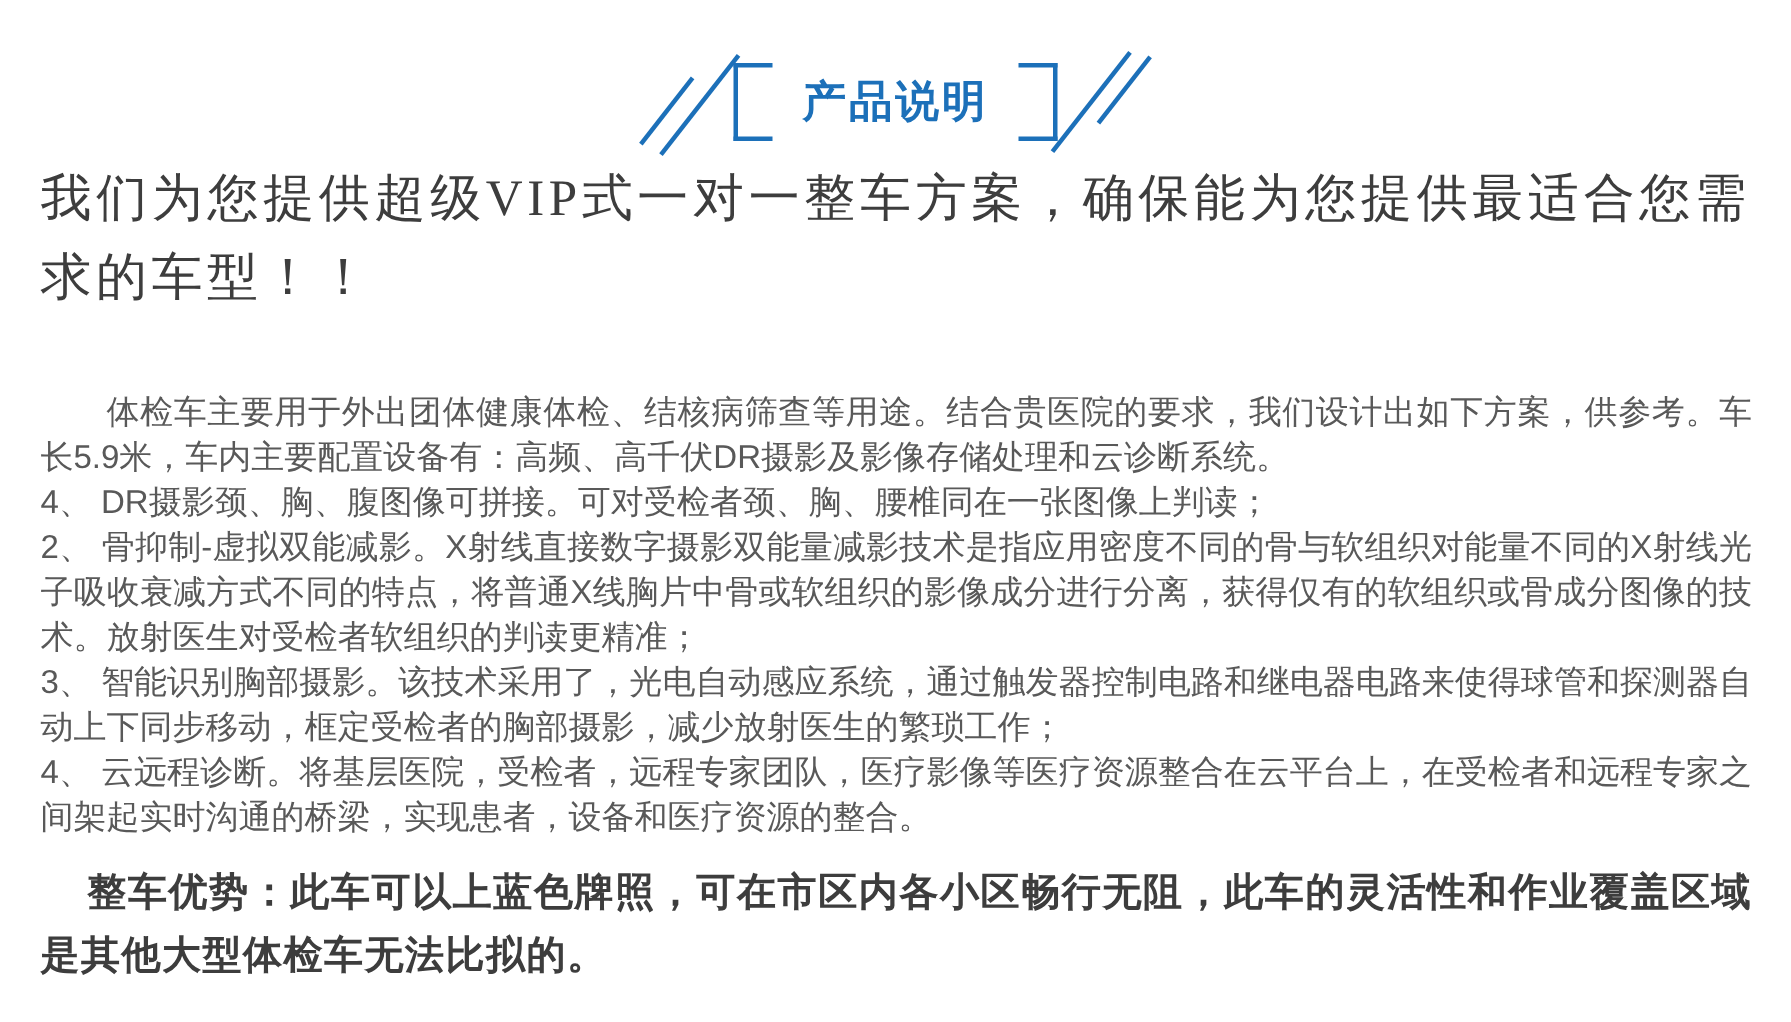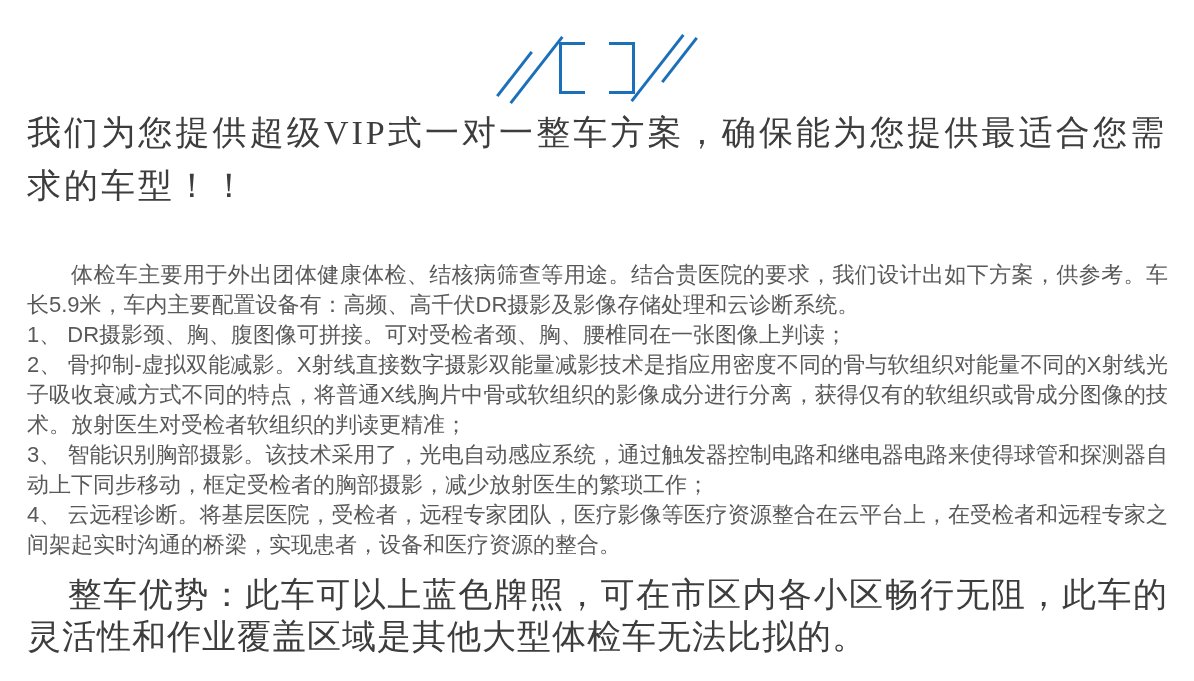--- a/index.html
+++ b/index.html
@@ -90,52 +90,53 @@
     line-height:30px;
     text-align:justify;
   }
   .body-para{margin:0;}
   .body-para.indent{text-indent:2em;margin-top:48px;}
 
   
   .summary{
     margin:14px 26px 16px 27px;
     font-family:"Liberation Serif","DejaVu Serif",serif;
-    font-size:34px;
-    font-weight:normal;
+    font-size:26px;
+    font-weight:bold;
     color:var(--headline);
     letter-spacing:1px;
     line-height:42px;
     text-indent:1.2em;
     text-align:justify;
   }
 </style>
 </head>
 <body>
 
 <div class="page">
 
   <div class="badge-row">
     <div class="deco deco-left">
       <span class="slash s1"></span>
       <span class="slash s2"></span>
       <span class="bracket"></span>
     </div>
+    <h2 class="badge-title">产品说明</h2>
     <div class="deco deco-right">
       <span class="bracket"></span>
       <span class="slash s1"></span>
       <span class="slash s2"></span>
     </div>
   </div>
 
   <h1 class="headline">我们为您提供超级VIP式一对一整车方案，确保能为您提供最适合您需求的车型！！</h1>
 
   <div class="body-text">
       <p class="body-para indent">体检车主要用于外出团体健康体检、结核病筛查等用途。结合贵医院的要求，我们设计出如下方案，供参考。车长5.9米，车内主要配置设备有：高频、高千伏DR摄影及影像存储处理和云诊断系统。</p>
-      <p class="body-para">1、 DR摄影颈、胸、腹图像可拼接。可对受检者颈、胸、腰椎同在一张图像上判读；</p>
+      <p class="body-para">4、 DR摄影颈、胸、腹图像可拼接。可对受检者颈、胸、腰椎同在一张图像上判读；</p>
       <p class="body-para">2、 骨抑制-虚拟双能减影。X射线直接数字摄影双能量减影技术是指应用密度不同的骨与软组织对能量不同的X射线光子吸收衰减方式不同的特点，将普通X线胸片中骨或软组织的影像成分进行分离，获得仅有的软组织或骨成分图像的技术。放射医生对受检者软组织的判读更精准；</p>
       <p class="body-para">3、 智能识别胸部摄影。该技术采用了，光电自动感应系统，通过触发器控制电路和继电器电路来使得球管和探测器自动上下同步移动，框定受检者的胸部摄影，减少放射医生的繁琐工作；</p>
       <p class="body-para">4、 云远程诊断。将基层医院，受检者，远程专家团队，医疗影像等医疗资源整合在云平台上，在受检者和远程专家之间架起实时沟通的桥梁，实现患者，设备和医疗资源的整合。</p>
     </div>
 
   <p class="summary">整车优势：此车可以上蓝色牌照，可在市区内各小区畅行无阻，此车的灵活性和作业覆盖区域是其他大型体检车无法比拟的。</p>
 
 </div>
 
 </body></html>

